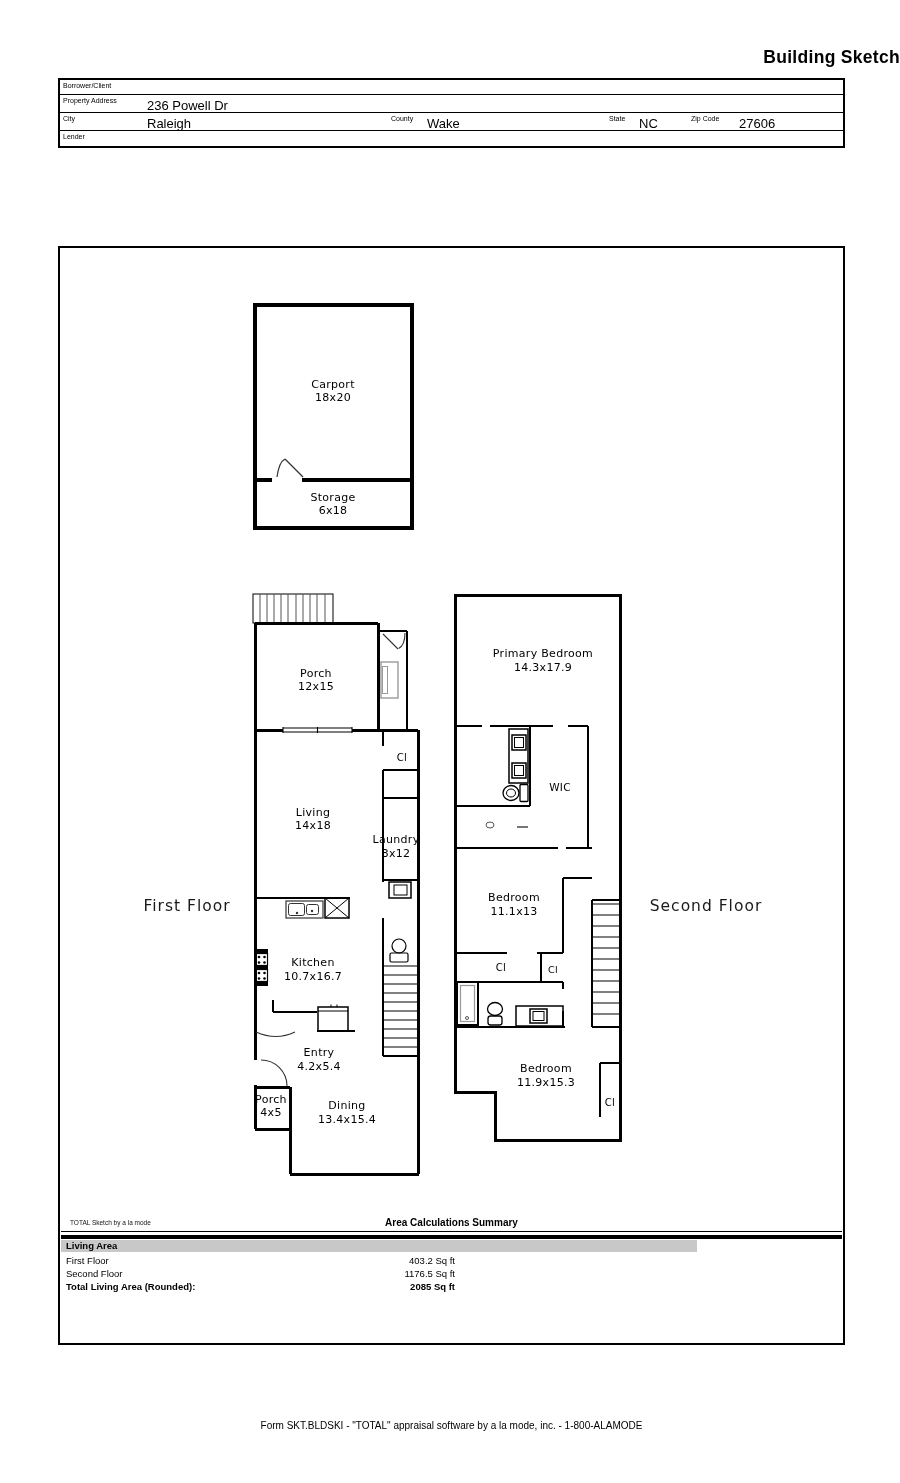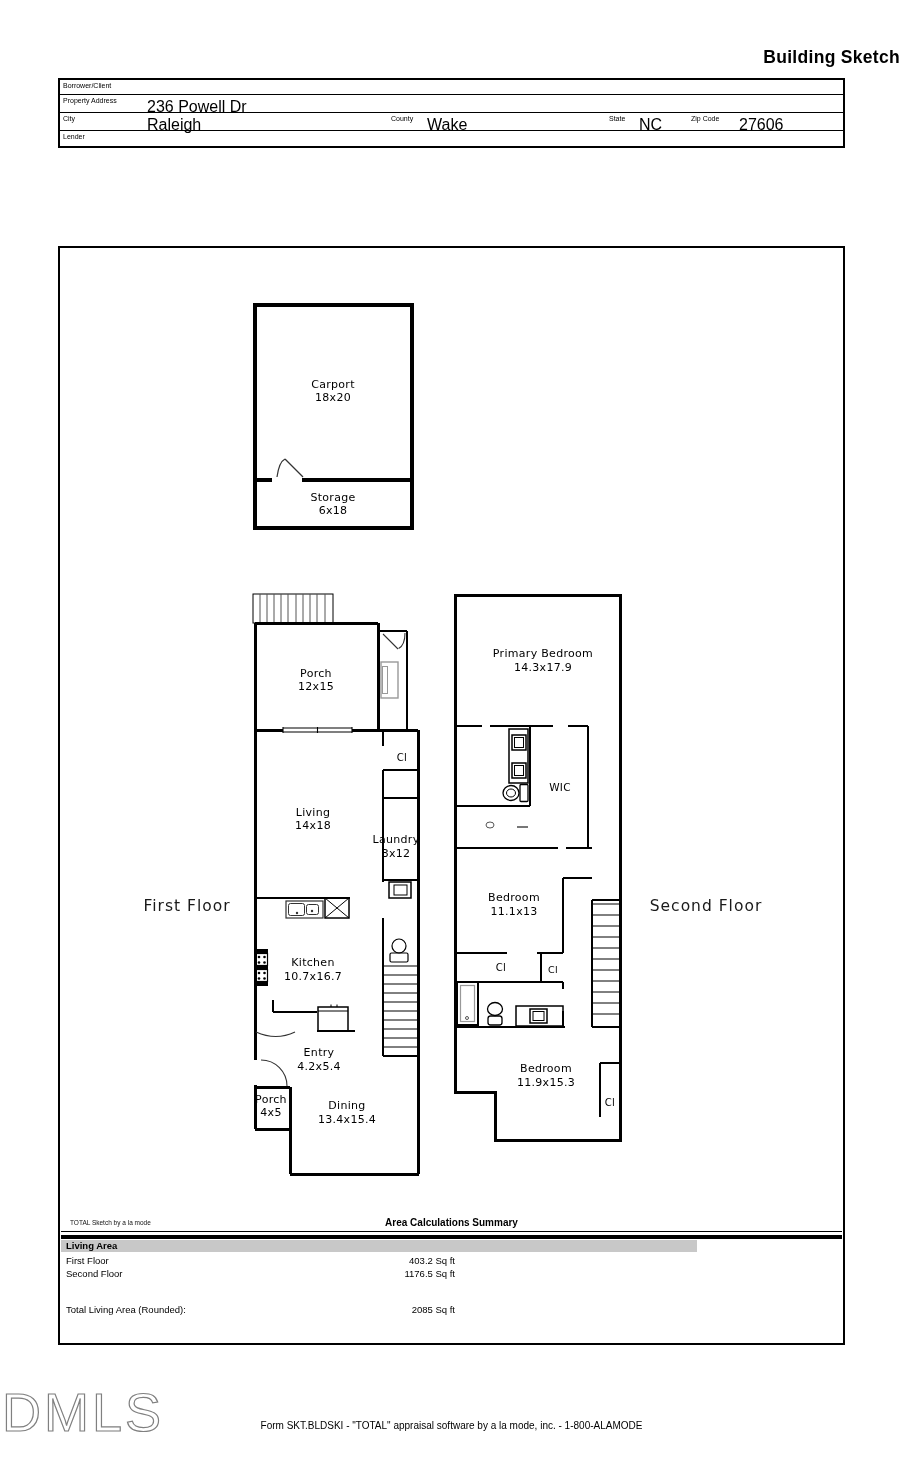--- a/index.html
+++ b/index.html
@@ -8,37 +8,37 @@
   .abs{position:absolute;}
   
   .doc-title{left:0;top:47px;width:900px;text-align:right;
              font-size:17.5px;font-weight:bold;letter-spacing:.3px;}
   
   .hdr{left:58px;top:78px;width:787px;border:2px solid #000;box-sizing:border-box;background:#fff;}
   .hdr-row{position:relative;width:100%;}
   .hdr-row.bb{border-bottom:1px solid #000;}
   .r1{height:14px;} .r2{height:17px;} .r3{height:17px;} .r4{height:15px;}
   .flabel{position:absolute;font-size:7px;color:#000;top:2px;}
-  .fvalue{position:absolute;font-size:16px;color:#000;top:3px;}
+  .fvalue{position:absolute;font-size:13px;color:#000;top:3px;}
   
   .sketch-box{left:58px;top:246px;width:787px;height:1099px;border:2.5px solid #000;box-sizing:border-box;}
   
   .plan-svg{left:0;top:0;width:900px;height:1483px;}
   
   .branding{left:70px;top:1219px;font-size:6.5px;color:#111;}
   .summary-heading{left:58px;top:1217px;width:787px;text-align:center;font-size:10px;font-weight:bold;}
   .summary-line{left:61px;top:1231px;width:781px;height:1px;background:#000;}
   .summary-band{left:61px;top:1235px;width:781px;height:4px;background:#000;}
   .section-bar{left:61px;top:1240px;width:636px;height:12px;background:#c8c8c8;
                font-size:9.5px;font-weight:bold;line-height:12px;padding-left:5px;box-sizing:border-box;}
   .sum-label{font-size:9.5px;}
   .sum-value{font-size:9.5px;text-align:right;width:195px;left:260px;}
   .row-a{top:1255px;} .row-b{top:1268px;} .row-c{top:1281px;}
   .lbl-x{left:66px;}
-  .bold{font-weight:normal;margin-top:23px;}
+  .bold{font-weight:bold;}
   
   .logo{left:2px;top:1381px;font-size:54px;letter-spacing:3px;
         color:#ffffff;-webkit-text-stroke:1.2px #808080;font-weight:normal;}
   .form-text{left:58px;top:1420px;width:787px;text-align:center;font-size:10px;color:#000;}
 </style>
 </head>
 <body>
 
 <div class="page">
 
@@ -266,16 +266,15 @@
   <div class="abs summary-band"></div>
   <div class="abs section-bar">Living Area</div>
 
   <div class="abs sum-label lbl-x row-a">First Floor</div>
   <div class="abs sum-value row-a">403.2 Sq ft</div>
   <div class="abs sum-label lbl-x row-b">Second Floor</div>
   <div class="abs sum-value row-b">1176.5 Sq ft</div>
   <div class="abs sum-label lbl-x row-c bold">Total Living Area (Rounded):</div>
   <div class="abs sum-value row-c bold">2085 Sq ft</div>
 
-  <div class="abs logo">DMLS</div>
   <div class="abs form-text">Form SKT.BLDSKI - "TOTAL" appraisal software by a la mode, inc. - 1-800-ALAMODE</div>
 
 </div>
 
 </body></html>

